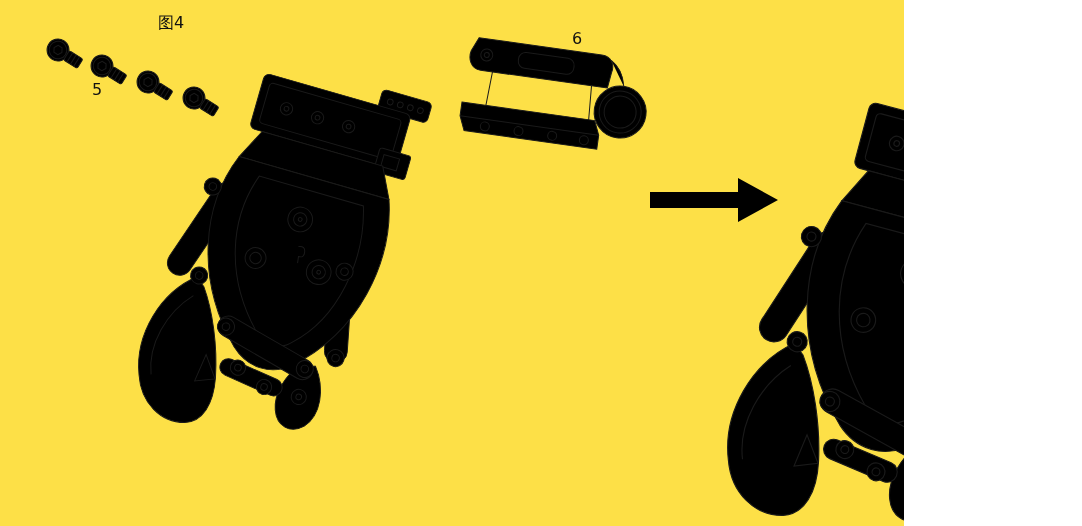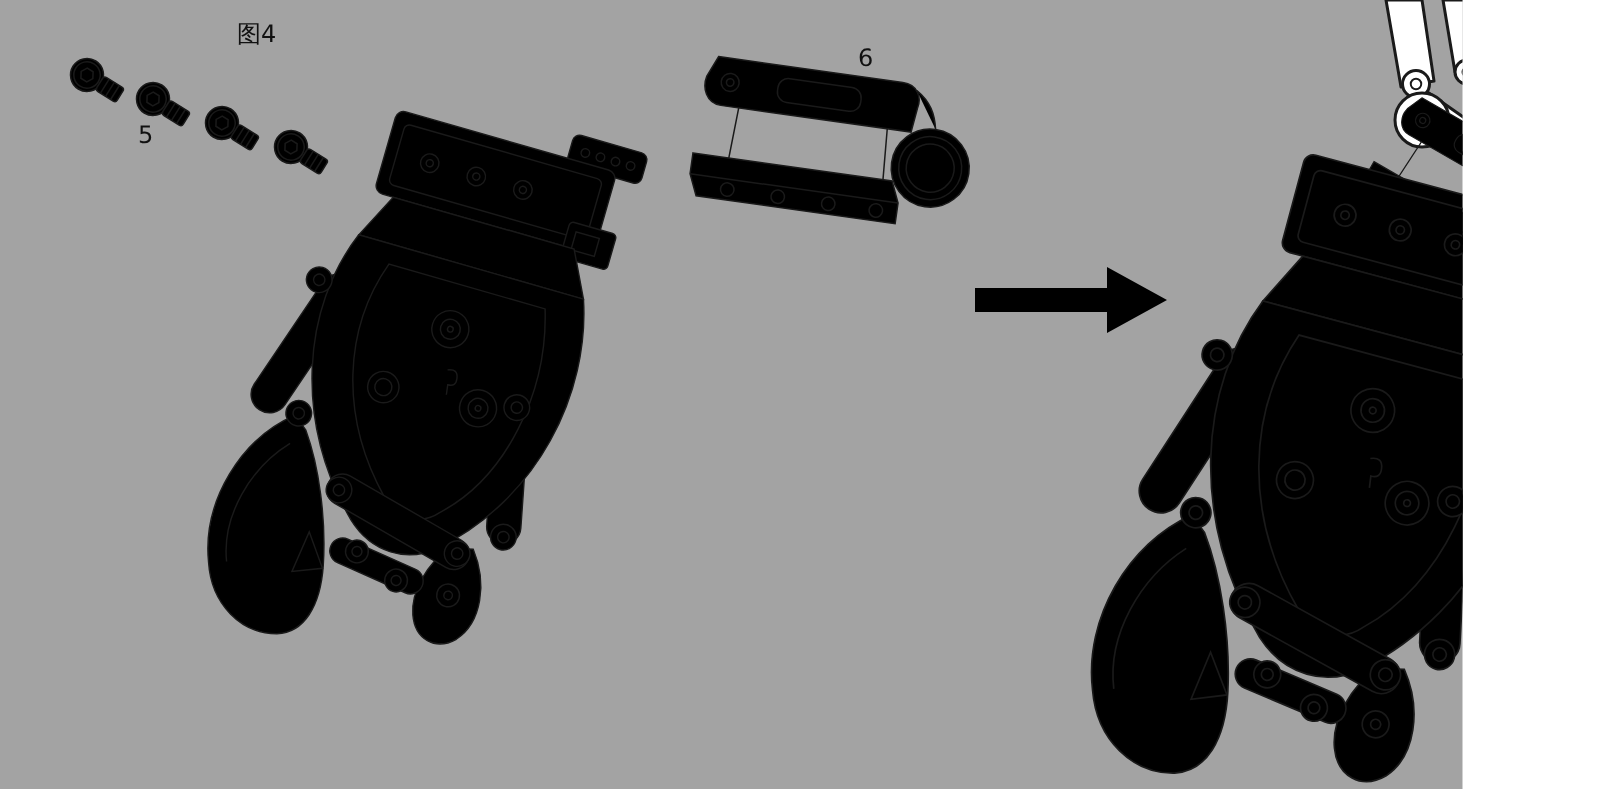--- a/index.html
+++ b/index.html
@@ -1,20 +1,20 @@
 <!DOCTYPE html>
 <html><head>
 <meta charset="utf-8">
 <style>
   html, body { margin: 0; padding: 0; background: #ffffff; }
   .stage {
     position: relative;
-    width: 975px;
+    width: 904px;
     height: 526px;
-    background: #a3a3a3;
+    background: #fde047;
     overflow: hidden;
     font-family: "DejaVu Sans", sans-serif;
   }
   svg { display: block; }
   
   .art path, .art rect, .art circle, .art ellipse {
     fill: #ffffff;
     stroke-width: 2;
     stroke-linejoin: round;
     stroke-linecap: round;

